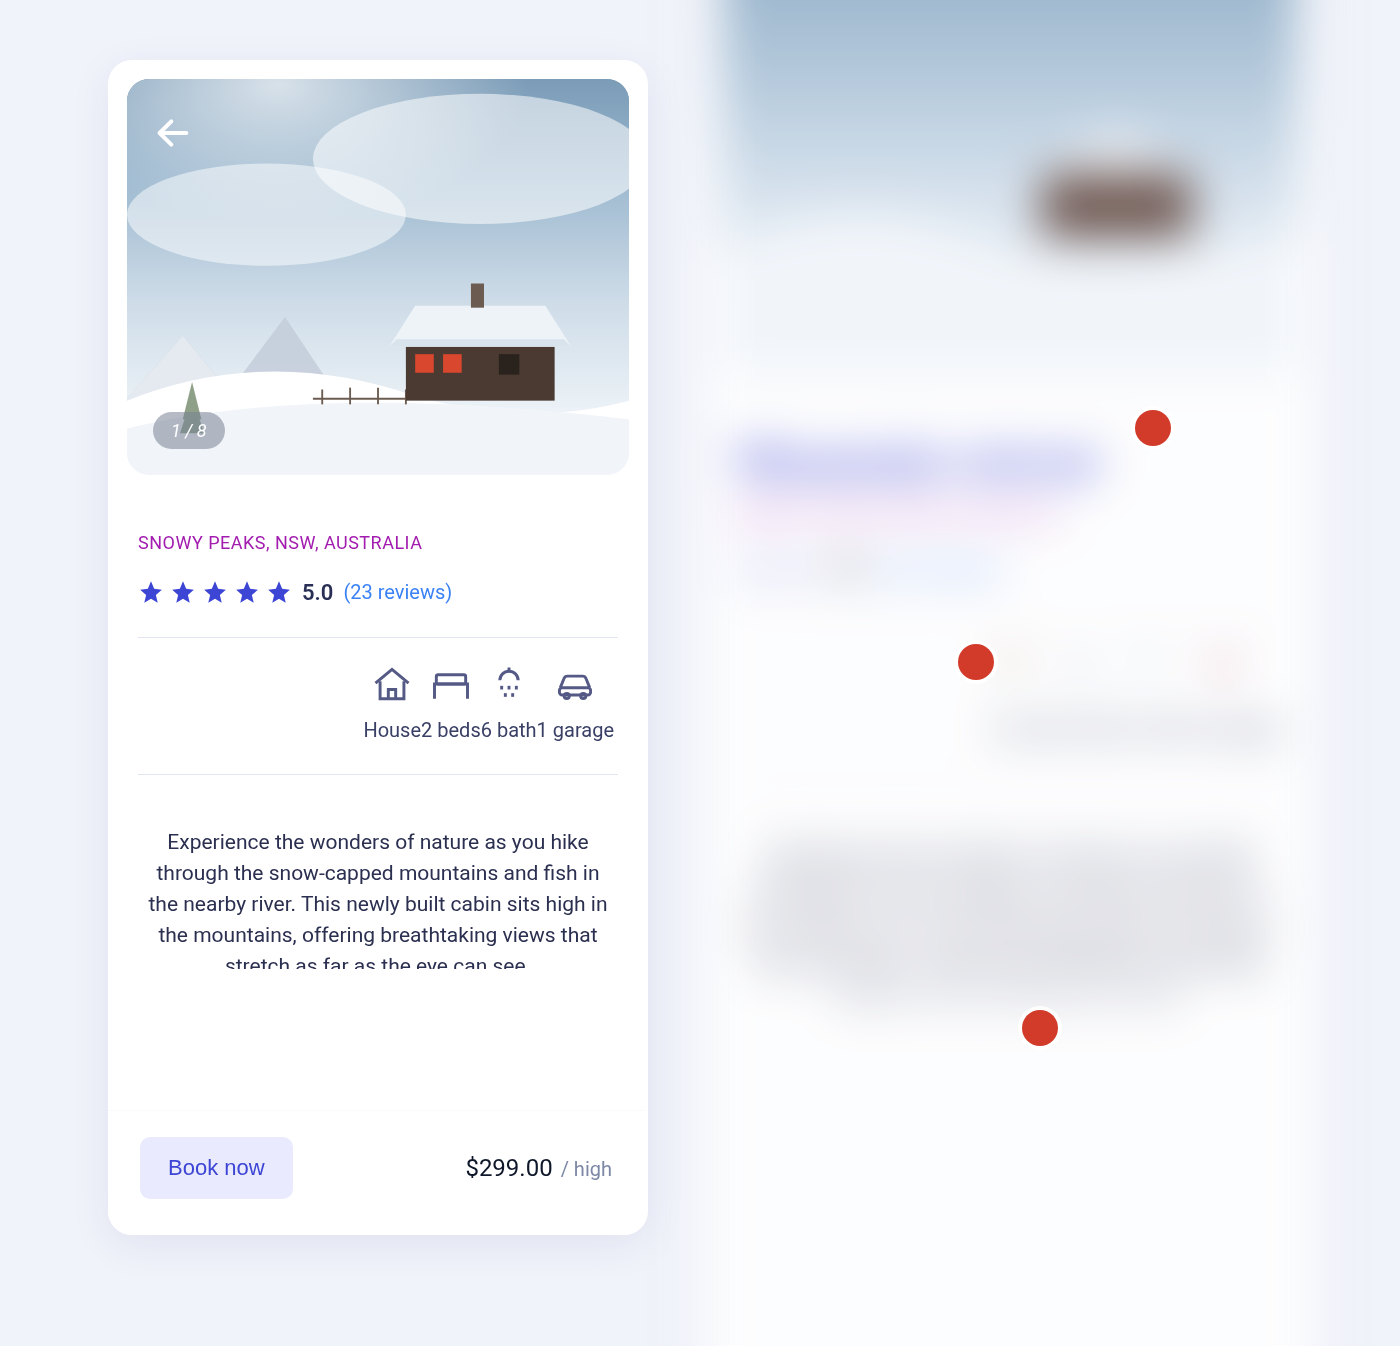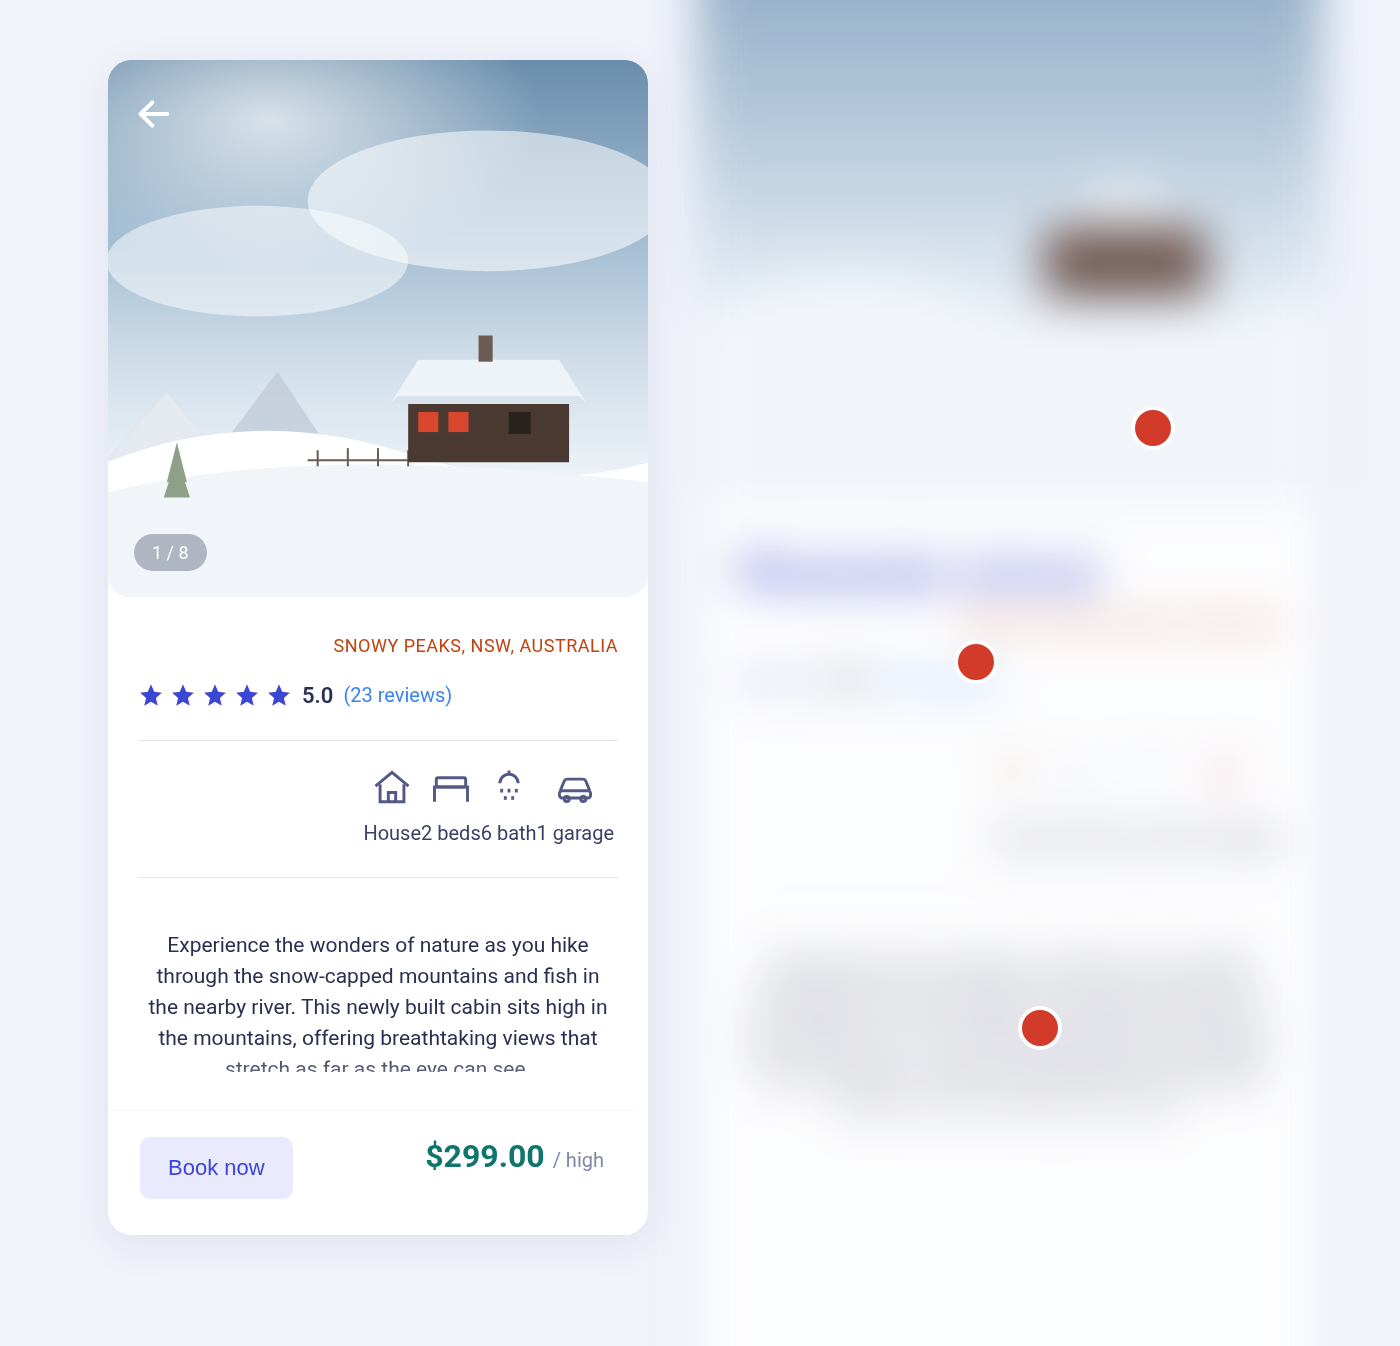--- a/index.html
+++ b/index.html
@@ -25,25 +25,26 @@
   background: #fff;
   border-radius: 24px;
   overflow: hidden;
   box-shadow: 0 10px 40px rgba(30,40,90,0.08);
 }
 .phone.sharp { top: 60px; left: 108px; z-index: 2; }
 .phone.blur  { top: 60px; left: 740px; filter: blur(20px); transform: scale(1.15); opacity: 0.85; z-index: 1; }
 
 .hero {
   position: relative;
-  height: 537px;
+  height: 396px;
   border-radius: 22px 22px 22px 22px;
-  margin: 0;
+  margin: 19px;
   overflow: hidden;
   background: linear-gradient(180deg,#7d9fbb 0%,#a8c0d4 25%,#c9d8e6 50%,#eef4f8 75%,#ffffff 100%);
+  font-style: italic;
 }
 .hero svg { position:absolute; inset:0; width:100%; height:100%; }
 
 .back-btn {
   position: absolute;
   top: 34px; left: 26px;
   width: 40px; height: 40px;
   display:flex; align-items:center; justify-content:center;
   color:#fff;
 }
@@ -61,24 +62,23 @@
 
 .title {
   font-family: Georgia, "Times New Roman", serif;
   font-weight: 800;
   font-size: 44px;
   color:#3d45d4;
   letter-spacing: -0.5px;
 }
 .location {
   margin-top: 10px;
-  color:#c2410c;
+  color:#a21caf;
   font-size: 18px;
   letter-spacing: 0.5px;
-  text-align: right;
 }
 
 .rating-row {
   display:flex; align-items:center; gap:10px;
   margin-top: 26px;
 }
 .stars { display:flex; gap:6px; color:#3d45d4; }
 .score { font-size:22px; font-weight:600; color:#2a2f55; }
 .reviews { font-size:20px; color:#3b82f6; }
 
@@ -101,38 +101,38 @@
   line-height:1.48;
   color:#2b2f50;
 }
 
 .fade {
   position:absolute; left:0; right:0; bottom:120px; height:60px;
   background: linear-gradient(180deg, rgba(255,255,255,0), #fff);
 }
 
 .footer {
-  position:absolute; left:0; right:12px; bottom:0;
+  position:absolute; left:0; right:4px; bottom:0;
   background:#fff;
   padding: 26px 32px 36px 32px;
-  display:flex; align-items:flex-start; justify-content:space-between;
+  display:flex; align-items:center; justify-content:space-between;
   border-top: 1px solid rgba(0,0,0,0.02);
 }
 .book-btn {
   background:#e9eafe;
   color:#3d45d4;
   font-size:22px;
   font-weight:500;
   padding:18px 28px;
   border:none;
   border-radius:10px;
   cursor:pointer;
 }
 .price-group { display:flex; align-items:baseline; gap:8px; }
-.price { font-size:32px; font-weight:700; color:#0f766e; }
+.price { font-size:24px; font-weight:400; color:#0f172a; }
 .per   { font-size:20px; color:#7d88a6; }
 
 
 .marker {
   position:absolute;
   width:36px; height:36px;
   background:#d23a2a;
   border-radius:50%;
   box-shadow: 0 0 0 4px rgba(255,255,255,0.9);
   z-index:5;

